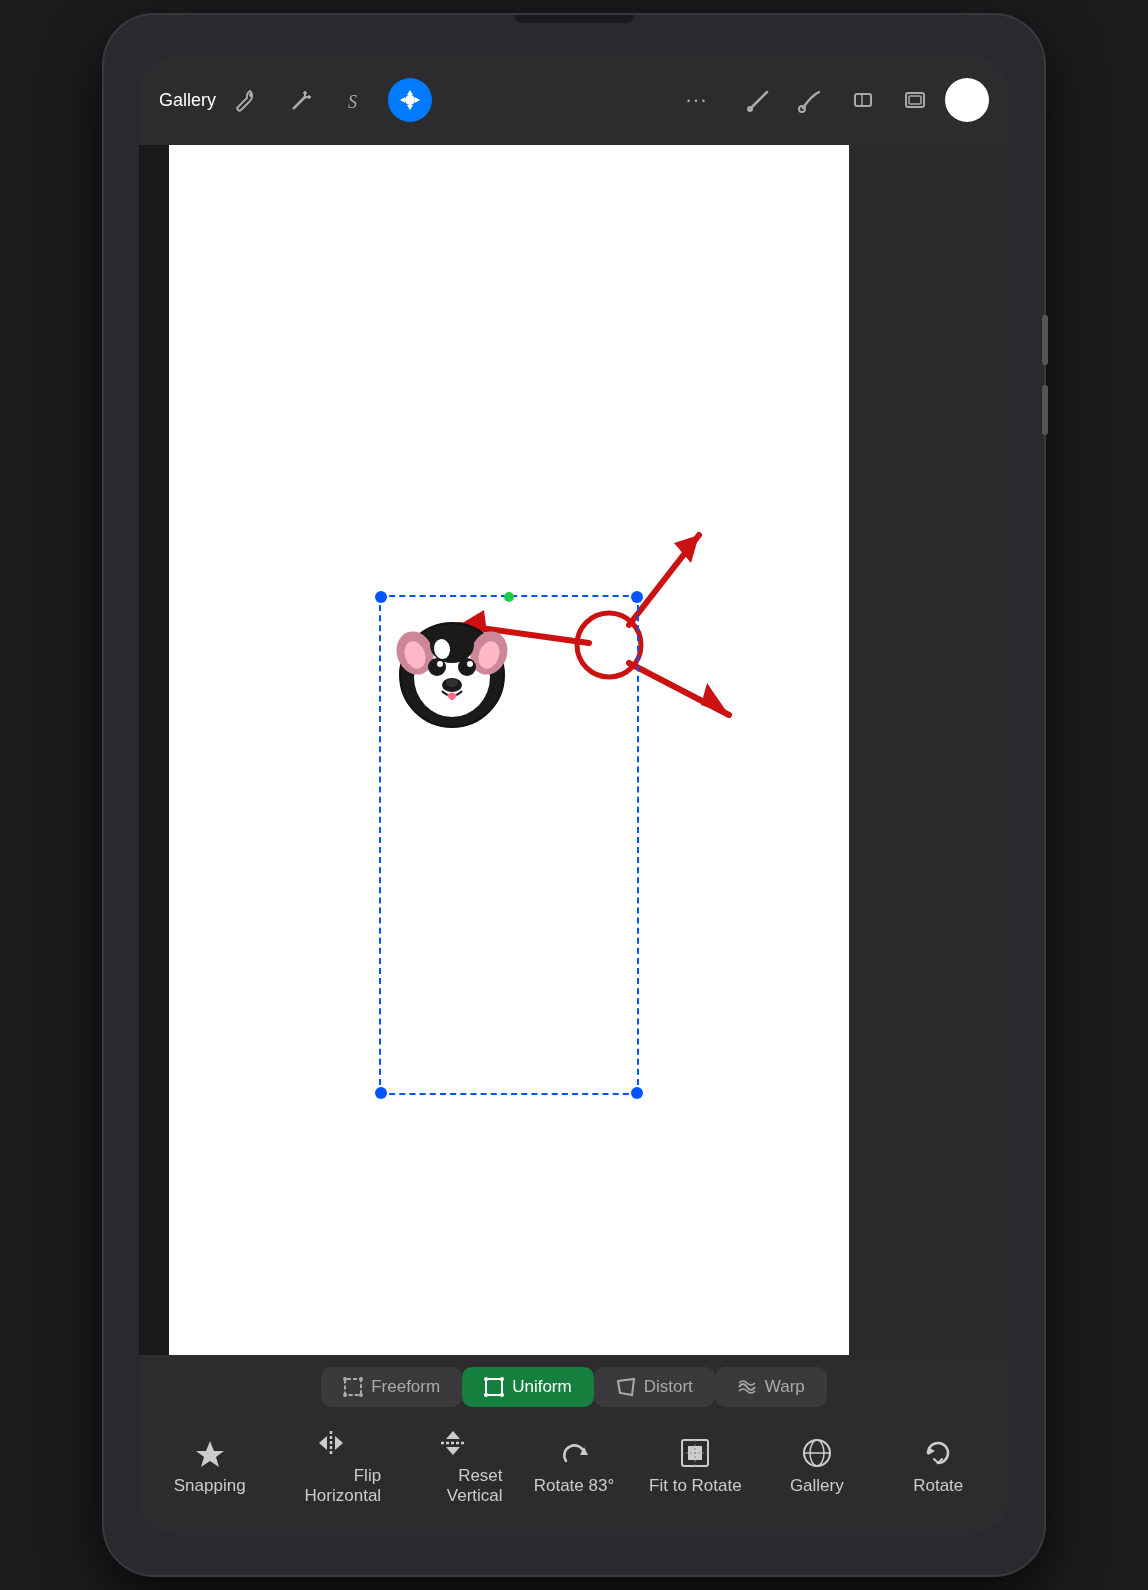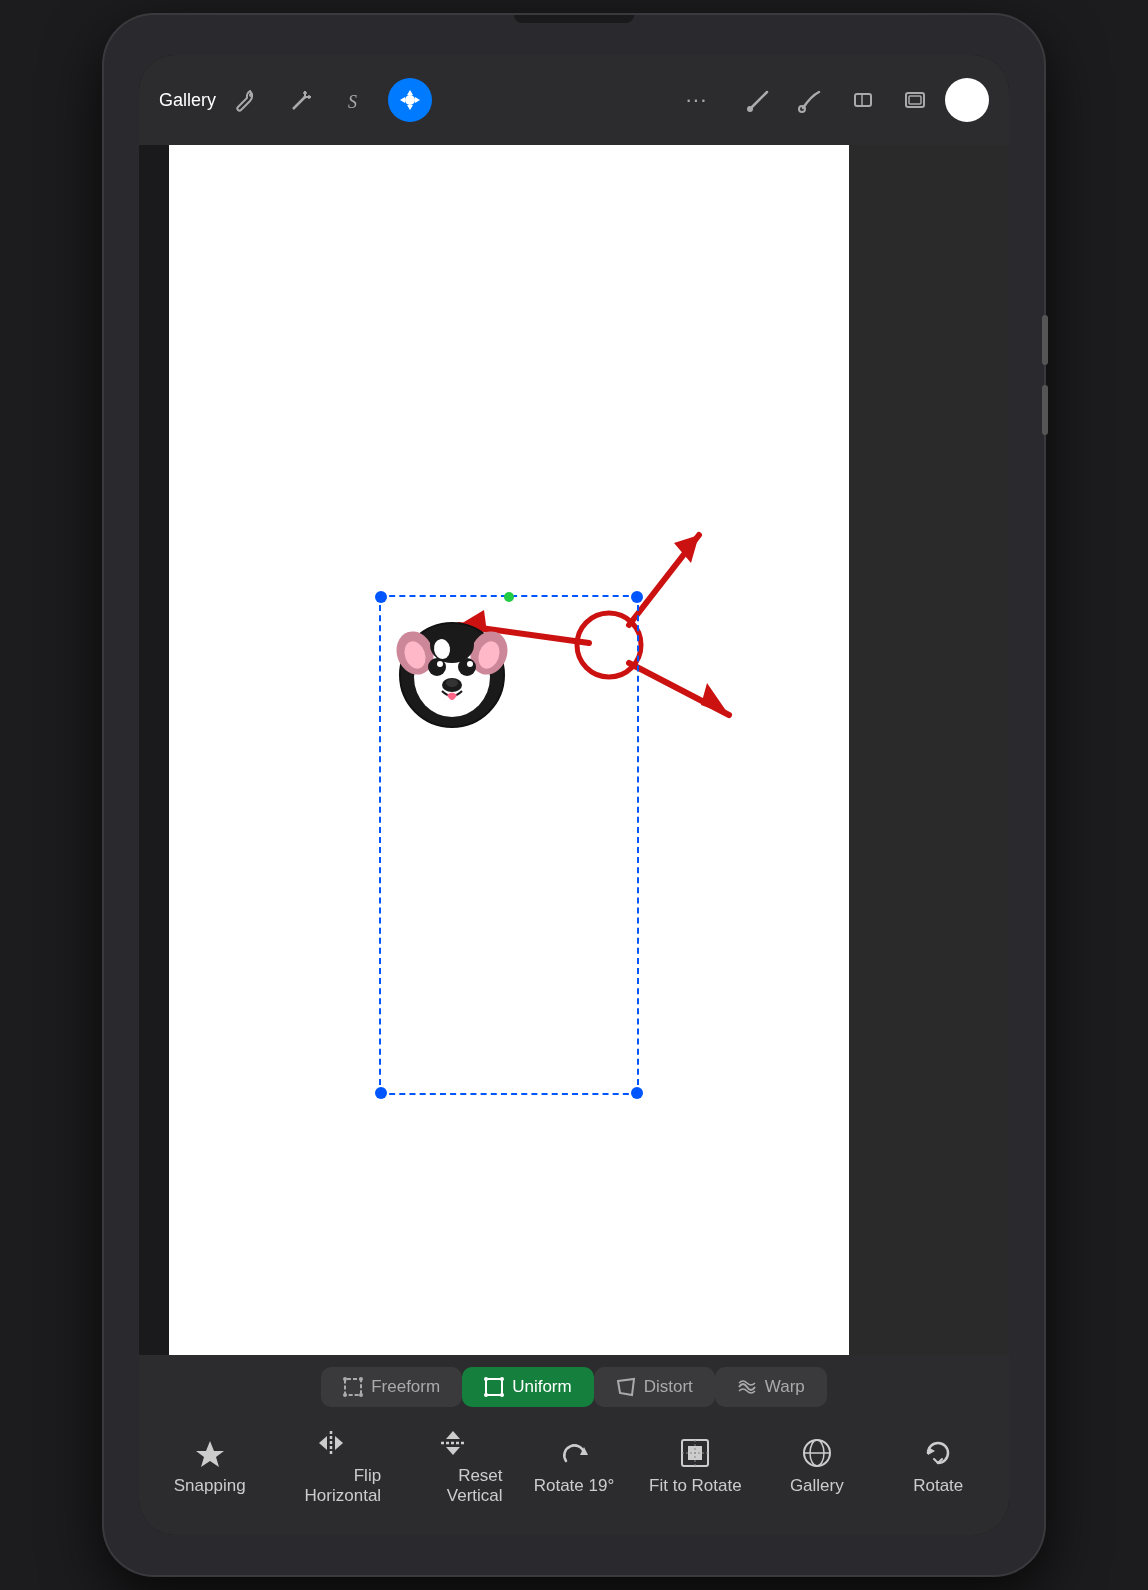--- a/index.html
+++ b/index.html
@@ -408,21 +408,21 @@
           <span class="action-label">Reset Vertical</span>
         </button>
 
         <button class="action-btn">
           <div class="action-icon">
             <svg width="32" height="32" viewBox="0 0 32 32" fill="none">
               <path d="M8 24 A10 10 0 1 1 26 16" stroke="#ccc" stroke-width="2.5" fill="none" stroke-linecap="round"></path>
               <polygon points="26,10 30,18 22,18" fill="#ccc"></polygon>
             </svg>
           </div>
-          <span class="action-label">Rotate 19°</span>
+          <span class="action-label">Rotate 83°</span>
         </button>
 
         <button class="action-btn">
           <div class="action-icon">
             <svg width="32" height="32" viewBox="0 0 32 32" fill="none">
               <rect x="3" y="3" width="26" height="26" rx="2" stroke="#ccc" stroke-width="2" fill="none"></rect>
               <rect x="9" y="9" width="14" height="14" fill="#ccc"></rect>
               <line x1="3" y1="16" x2="29" y2="16" stroke="#888" stroke-width="1" stroke-dasharray="2 2"></line>
               <line x1="16" y1="3" x2="16" y2="29" stroke="#888" stroke-width="1" stroke-dasharray="2 2"></line>
             </svg>

